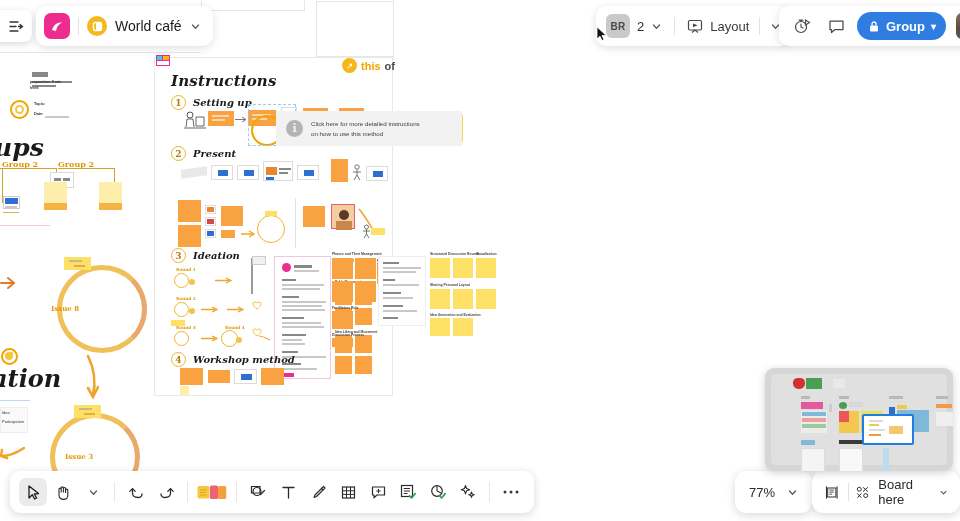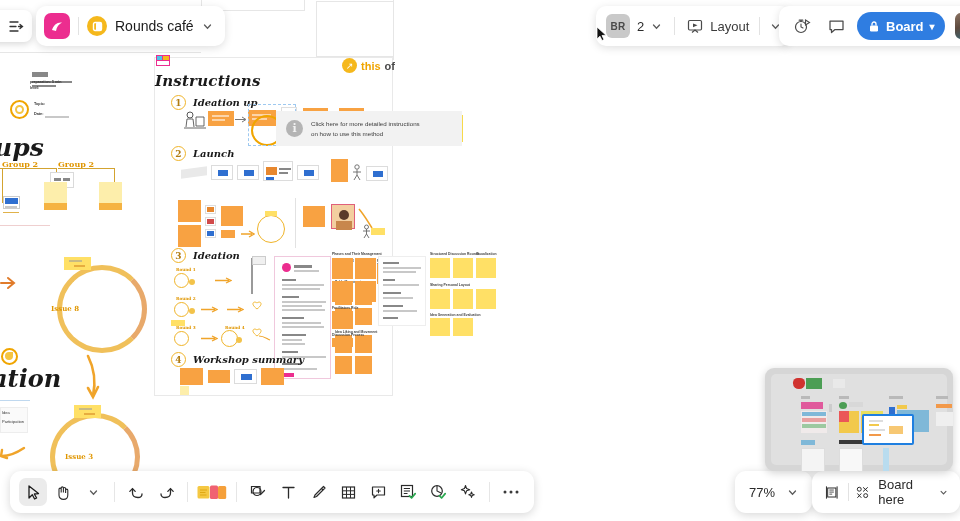--- a/index.html
+++ b/index.html
@@ -139,21 +139,21 @@
     position:absolute; left:91px; top:40px; width:52px; height:31px;
     border:2px solid #1f7fe0; background:#fff; border-radius:2px;
   }
 
   
   #instr-frame {
     position:absolute; left:154px; top:57px; width:239px; height:339px;
     background:#fff; border:1px solid #e9e9e9;
   }
   #instr-title {
-    position:absolute; left:0; top:14px;
+    position:absolute; left:16px; top:14px;
     font-family:"DejaVu Serif", serif; font-style:italic; font-weight:700;
     font-size:15px; color:#1a1a1a; letter-spacing:.2px;
   }
   .step { position:absolute; display:flex; align-items:center; gap:7px; }
   .step-num {
     width:15px;height:15px;border-radius:50%;border:1.6px solid #f0b429;
     color:#b07c12; font-size:9px; font-weight:700;
     display:flex;align-items:center;justify-content:center;
     font-family:"DejaVu Serif",serif;
   }
@@ -273,21 +273,21 @@
   </svg>
   <svg style="position:absolute;left:0px;top:276px;width:16px;height:14px;" viewBox="0 0 16 14">
     <path d="M1 7 L13 7 M8 2 L14 7 L8 12" stroke="#e07b2a" stroke-width="2" fill="none" stroke-linecap="round"></path>
   </svg>
 
   <div id="instr-frame">
     <div id="instr-title">Instructions</div>
 
     <div class="step" style="left:16px;top:37px;">
       <div class="step-num">1</div>
-      <div class="step-label">Ideation up</div>
+      <div class="step-label">Setting up</div>
     </div>
 
     <svg style="position:absolute;left:28px;top:52px;width:24px;height:20px;" viewBox="0 0 24 20">
       <circle cx="7" cy="5" r="3" fill="none" stroke="#555" stroke-width="1"></circle>
       <path d="M4 9 L10 9 L11 17 M4 9 L3 17 M13 7 L21 7 L21 16 L13 16 Z" fill="none" stroke="#555" stroke-width=".9"></path>
       <path d="M1 18 L23 18" stroke="#555" stroke-width=".9"></path>
     </svg>
     <div class="note-orange" style="left:53px;top:53px;width:26px;height:15px;">
       <div class="microtext" style="left:4px;top:4px;width:17px;background:#fff;"></div>
       <div class="microtext" style="left:4px;top:8px;width:13px;background:#fff;"></div>
@@ -303,21 +303,21 @@
       <div class="microtext dark" style="left:2px;top:3px;width:10px;"></div>
       <div class="microtext dark" style="left:2px;top:6px;width:7px;"></div>
     </div>
     <div style="position:absolute;left:96px;top:57px;width:32px;height:31px;border-radius:50%;border:2px solid #f0a500;"></div>
     <div style="position:absolute;left:93px;top:46px;width:48px;height:42px;border:1px dashed #9ec9f0;"></div>
     <div class="note-orange" style="left:148px;top:50px;width:25px;height:8px;"></div>
     <div class="note-orange" style="left:184px;top:50px;width:25px;height:8px;"></div>
 
     <div class="step" style="left:16px;top:88px;">
       <div class="step-num">2</div>
-      <div class="step-label">Launch</div>
+      <div class="step-label">Present</div>
     </div>
     <div style="position:absolute;left:26px;top:110px;width:26px;height:9px;background:#e9e9e9;transform:skewY(-8deg);"></div>
     <div class="tinybox" style="left:56px;top:107px;width:22px;height:15px;border:1px solid #dcdcdc;">
       <div style="position:absolute;left:6px;top:4px;width:10px;height:6px;background:#2f6fd0;"></div>
     </div>
     <div class="tinybox" style="left:82px;top:107px;width:22px;height:15px;border:1px solid #dcdcdc;">
       <div style="position:absolute;left:6px;top:4px;width:10px;height:6px;background:#2f6fd0;"></div>
     </div>
     <div class="tinybox" style="left:108px;top:103px;width:30px;height:20px;border:1px solid #dcdcdc;">
       <div style="position:absolute;left:2px;top:5px;width:11px;height:8px;background:#e7872e;"></div>
@@ -453,21 +453,21 @@
     <div style="position:absolute;left:180px;top:272px;font-size:3.4px;color:#444;font-weight:700;">Idea Liking and Movement</div>
     <div class="note-orange" style="left:180px;top:277px;width:17px;height:18px;"></div>
     <div class="note-orange" style="left:200px;top:277px;width:17px;height:18px;"></div>
     <div class="note-orange" style="left:180px;top:298px;width:17px;height:18px;"></div>
     <div class="note-orange" style="left:200px;top:298px;width:17px;height:18px;"></div>
     <div style="position:absolute;left:222px;top:201px;font-size:3.4px;color:#444;font-weight:700;">Phases and Their Management</div>
     <div class="note-orange" style="left:222px;top:206px;width:22px;height:20px;"></div>
 
     <div class="step" style="left:16px;top:294px;">
       <div class="step-num">4</div>
-      <div class="step-label">Workshop summary</div>
+      <div class="step-label">Workshop method</div>
     </div>
     <div class="note-orange" style="left:25px;top:310px;width:23px;height:17px;"></div>
     <div class="note-orange" style="left:53px;top:312px;width:22px;height:13px;"></div>
     <div class="tinybox" style="left:79px;top:311px;width:23px;height:15px;border:1px solid #dcdcdc;">
       <div style="position:absolute;left:6px;top:4px;width:11px;height:6px;background:#2f6fd0;"></div>
     </div>
     <div class="note-orange" style="left:106px;top:310px;width:23px;height:17px;"></div>
     <div class="note-palyellow" style="left:25px;top:328px;width:9px;height:9px;"></div>
   </div>
 
@@ -550,21 +550,21 @@
         <path d="M2 10 C3.5 5, 7 2, 12 2.5 C9 4, 6.5 7, 6 11 Z" fill="#fff"></path>
       </svg>
   </div>
   <div class="vdiv"></div>
   <div class="board-ico">
     <svg width="11" height="11" viewBox="0 0 11 11">
         <rect x="1.5" y="1.5" width="8" height="8" rx="1.5" fill="none" stroke="#fff" stroke-width="1.4"></rect>
         <rect x="4" y="1.5" width="5.5" height="8" rx="1.2" fill="#fff"></rect>
       </svg>
   </div>
-  <div id="board-title">Rounds café</div>
+  <div id="board-title">World café</div>
   <svg width="11" height="11" viewBox="0 0 11 11">
       <path d="M2.5 4 L5.5 7.2 L8.5 4" stroke="#5b5b5b" stroke-width="1.3" fill="none" stroke-linecap="round"></path>
     </svg>
 </div>
 
 <div class="pill" id="collab-pill">
   <div class="avatar-sq">BR</div>
   <div class="count">2</div>
   <svg width="11" height="11" viewBox="0 0 11 11">
       <path d="M2.5 4 L5.5 7.2 L8.5 4" stroke="#5b5b5b" stroke-width="1.3" fill="none" stroke-linecap="round"></path>
@@ -594,21 +594,21 @@
   <div class="icon-btn">
     <svg width="17" height="17" viewBox="0 0 17 17">
       <path d="M2 3 H15 V11.5 H7 L3.5 14.5 V11.5 H2 Z" fill="none" stroke="#4a4a4a" stroke-width="1.25" stroke-linejoin="round"></path>
     </svg>
   </div>
   <div id="share-btn">
     <svg width="12" height="13" viewBox="0 0 12 13">
       <rect x="2" y="5.5" width="8" height="6" rx="1.2" fill="#fff"></rect>
       <path d="M4 5.5 V4 a2 2 0 0 1 4 0 V5.5" fill="none" stroke="#fff" stroke-width="1.3"></path>
     </svg>
-    <span>Board</span>
+    <span>Group</span>
     <span class="chev">▾</span>
   </div>
   <div id="user-avatar"></div>
 </div>
 
 <div id="toolbar">
   <div class="tool active">
     <svg width="17" height="17" viewBox="0 0 17 17">
         <path d="M4 2 L4 14 L7.3 10.8 L9.6 15 L11.6 14 L9.3 10 L13.5 9.6 Z" fill="none" stroke="#1b1b1b" stroke-width="1.3" stroke-linejoin="round"></path>
       </svg>

